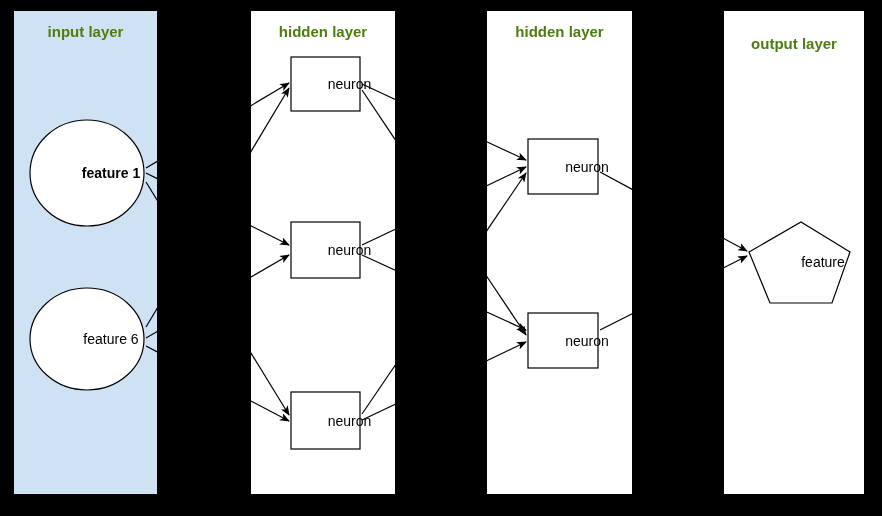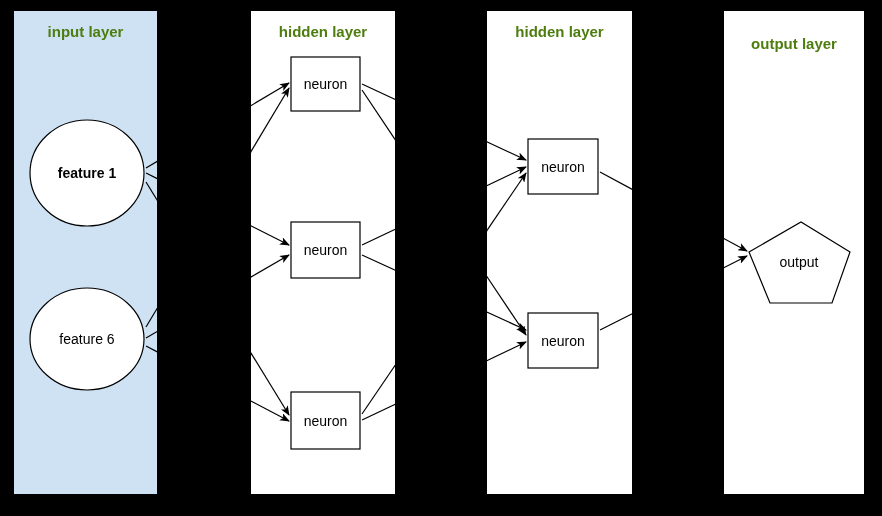--- a/index.html
+++ b/index.html
@@ -32,20 +32,21 @@
   }
   .node-label {
     position: absolute;
     display: flex;
     align-items: center;
     justify-content: center;
     font-size: 14px;
     color: #000000;
     white-space: nowrap;
     pointer-events: none;
+    padding-left: 24px;
   }
   .edge-svg {
     position: absolute;
     left: 0;
     top: 0;
     width: 882px;
     height: 516px;
     overflow: visible;
   }
   .shape-svg {
@@ -176,16 +177,16 @@
         <line x1="362" y1="255" x2="526" y2="330" stroke="#000000" stroke-width="1.2" marker-end="url(#ah-3)"></line>
         <line x1="362" y1="414" x2="526" y2="173" stroke="#000000" stroke-width="1.2" marker-end="url(#ah-3)"></line>
         <line x1="362" y1="420" x2="526" y2="342" stroke="#000000" stroke-width="1.2" marker-end="url(#ah-3)"></line>
         <line x1="600" y1="172" x2="747" y2="251" stroke="#000000" stroke-width="1.2" marker-end="url(#ah-3)"></line>
         <line x1="600" y1="330" x2="747" y2="256" stroke="#000000" stroke-width="1.2" marker-end="url(#ah-3)"></line>
       </svg>
     <svg class="shape-svg" id="shapes-3" viewBox="0 0 882 516" width="882" height="516" style="left: -724px; top: -11px;">
         <polygon points="749,252 801,222 850,252 832,303 770,303" fill="#ffffff" stroke="#000000" stroke-width="1.2"></polygon>
       </svg>
     <div class="layer-title" style="top: 12px; margin-top: 12px;">output layer</div>
-    <div class="node-label" id="lbl-3-0" style="left: 25px; top: 231px; width: 100px; height: 40px;">output</div>
+    <div class="node-label" id="lbl-3-0" style="left: 25px; top: 231px; width: 100px; height: 40px;">feature</div>
   </div>
 
 </div>
 
 </body></html>

